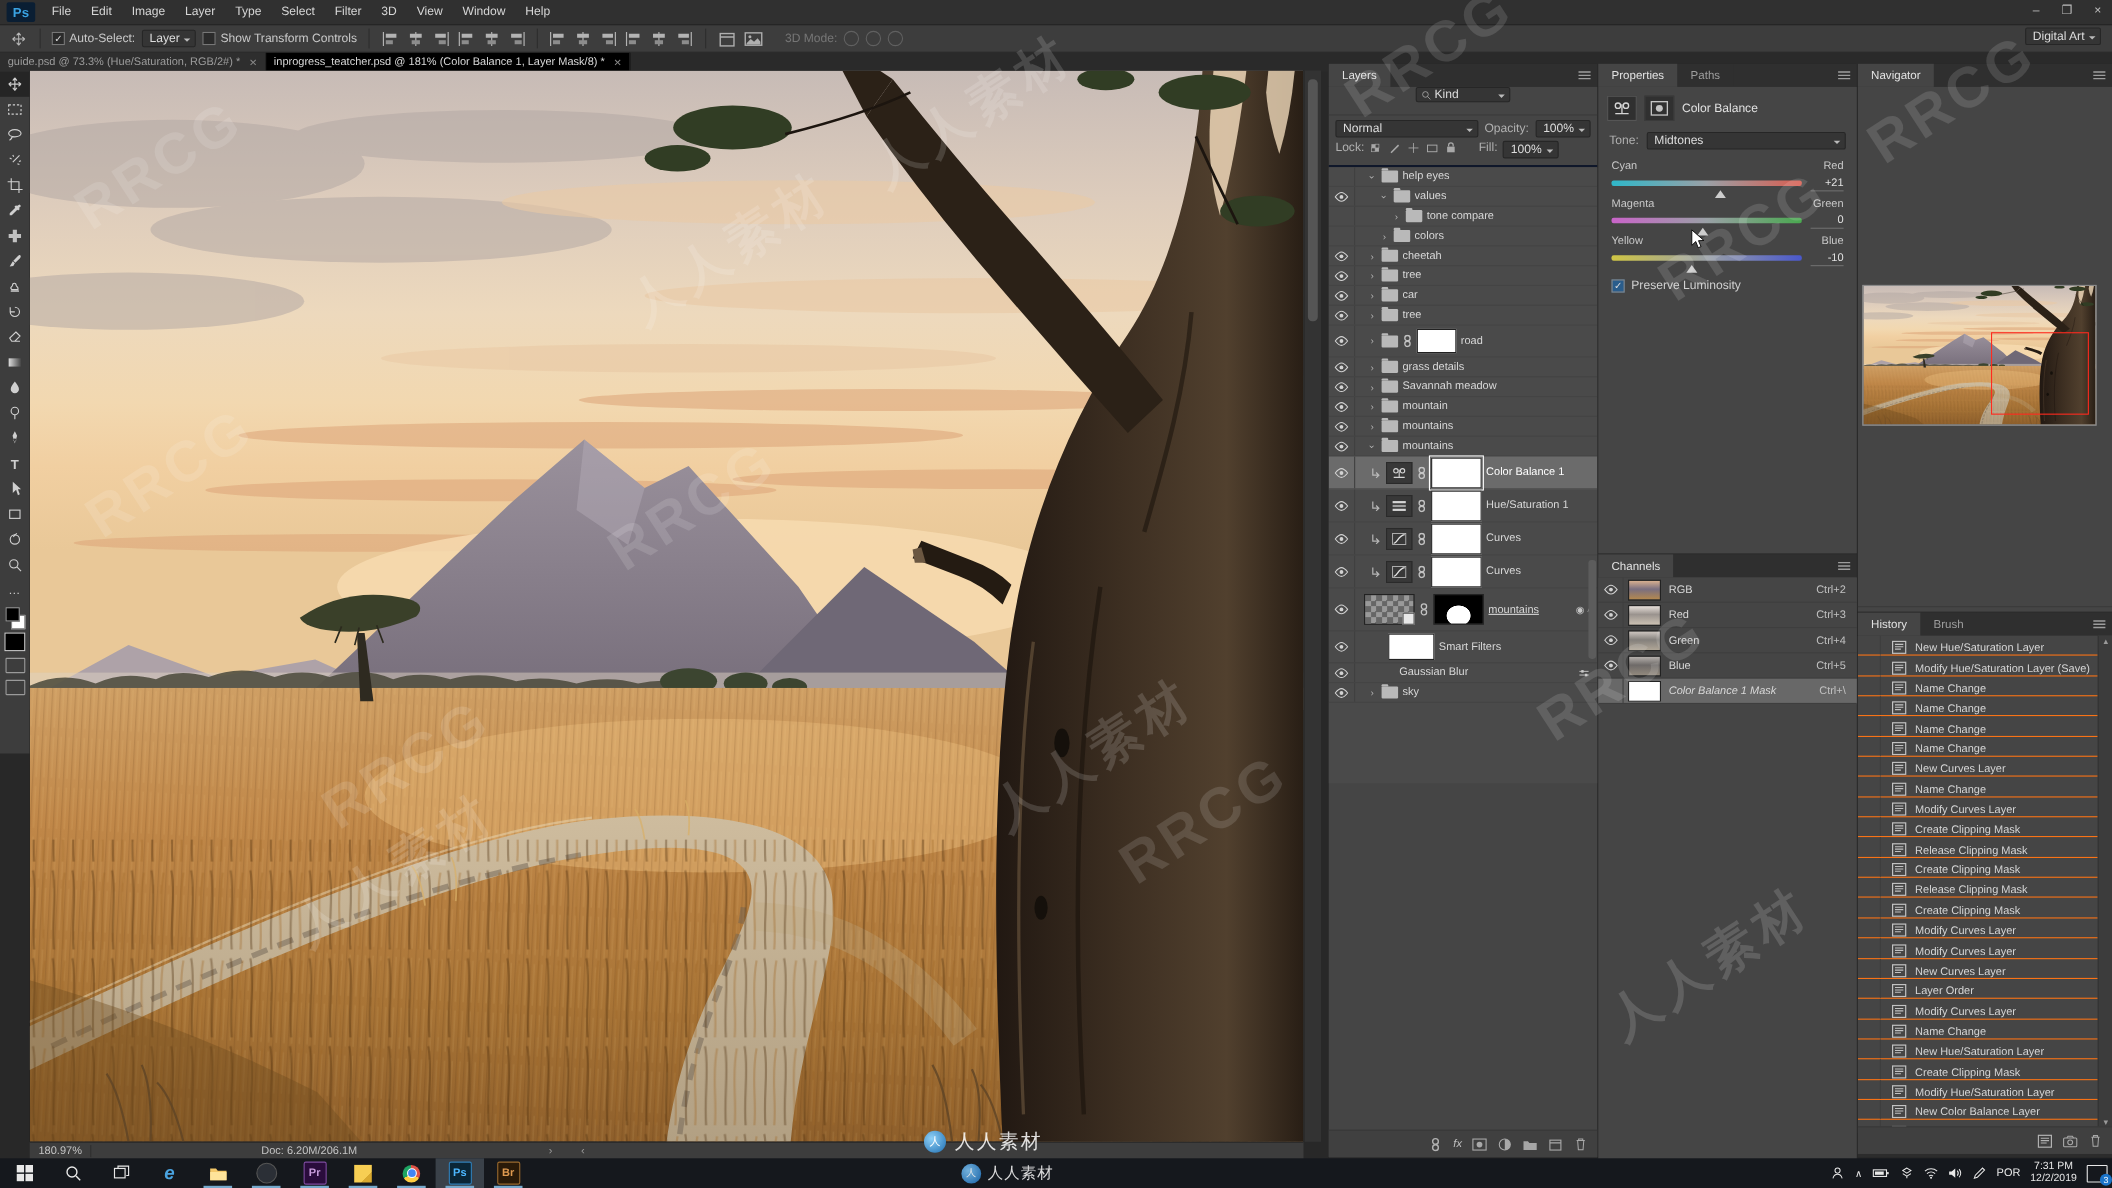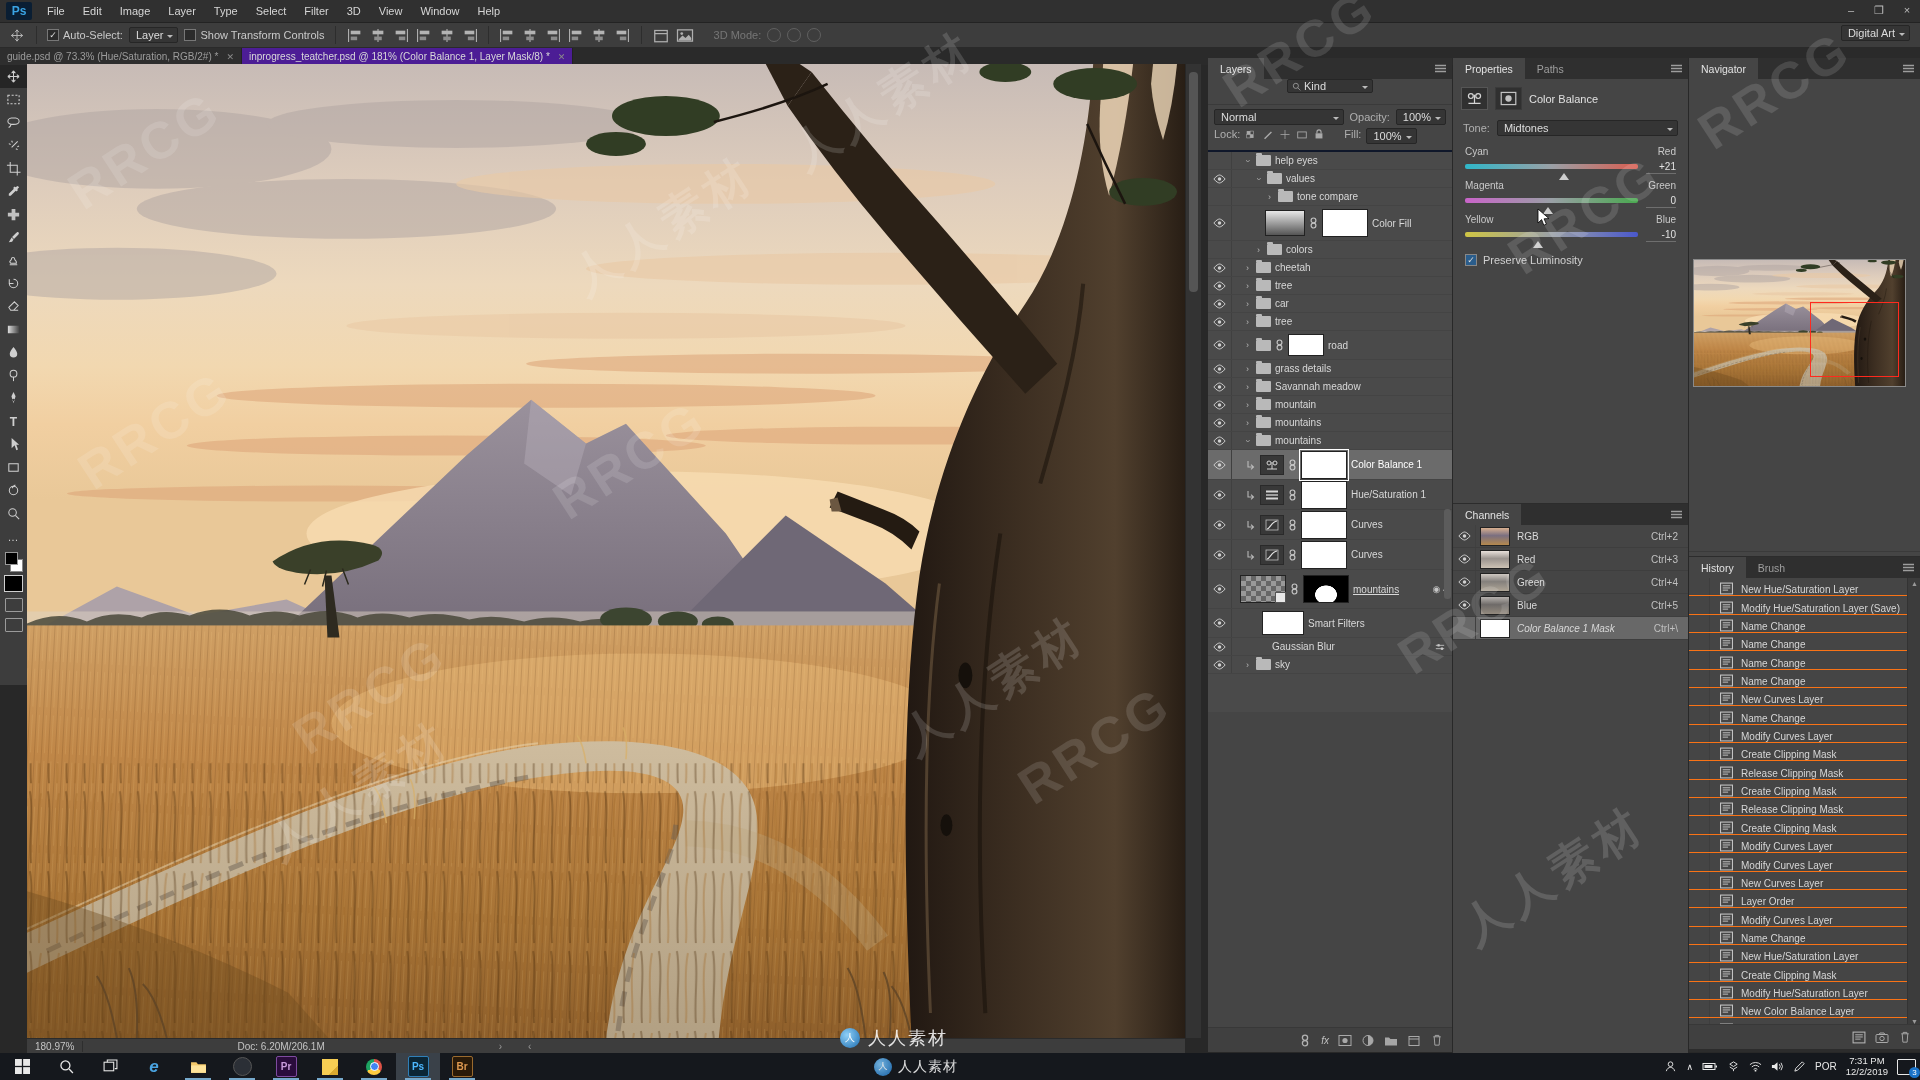--- a/index.html
+++ b/index.html
@@ -15,21 +15,21 @@
   .ob-sep{width:1px;height:18px;background:#2d2d2d;margin:0 4px;}
   .ob-check{display:flex;align-items:center;gap:4px;color:#c9c9c9;}
   .cbox{width:10px;height:10px;background:#2b2b2b;border:1px solid #777;display:inline-flex;align-items:center;justify-content:center;font-size:9px;color:#ddd;}
   .dropfield{background:#353535;border:1px solid #262626;border-radius:2px;padding:1px 14px 1px 6px;position:relative;color:#ddd;}
   .dropfield:after{content:"";position:absolute;right:4px;top:7px;border:3px solid transparent;border-top-color:#bbb;}
   .obicon{width:18px;height:15px;opacity:.85;}
   .grey{opacity:.38;}
   #workspace{position:absolute;right:10px;top:2px;}
   #tabbar{left:0;top:48px;width:1920px;height:17px;background:#2a2a2a;display:flex;}
   .doctab{height:17px;display:flex;align-items:center;padding:0 7px;font-size:10px;color:#9c9c9c;background:#2e2e2e;border-right:1px solid #222;}
-  .doctab.active{background:#4c1d95;color:#d9d9d9;}
+  .doctab.active{background:#000000;color:#d9d9d9;}
   .doctab .x{margin-left:8px;color:#8a8a8a;font-size:9px;}
   
   #toolbar{left:0;top:65px;width:27px;height:620px;background:#3d3d3d;border-right:1px solid #2c2c2c;display:flex;flex-direction:column;align-items:center;}
   .tool{width:27px;height:23px;display:flex;align-items:center;justify-content:center;}
   .tool.sel{background:#252525;}
   .tool svg{width:15px;height:15px;}
   #fgbg{width:18px;height:20px;position:relative;margin-top:4px;}
   #fgbg .bgc{position:absolute;right:0;bottom:0;width:11px;height:11px;background:#fff;border:1px solid #888;}
   #fgbg .fgc{position:absolute;left:0;top:0;width:11px;height:11px;background:#000;border:1px solid #999;}
   #bigswatch{width:17px;height:15px;background:#000;border:1px solid #cfcfcf;margin-top:3px;}
@@ -795,35 +795,20 @@
             </div>
           </div>
           <div class="lrow" style="height: 17px;">
             <div class="eyec"></div>
             <div class="lbody" style="padding-left:33px">
               <span class="caret">›</span>
               <span class="foldr"></span>
               <span class="lname">tone compare</span>
             </div>
           </div>
-          <div class="lrow" style="height: 34px;">
-            <div class="eyec">
-              <svg viewBox="0 0 15 10">
-                <use href="#i-eye"></use>
-              </svg>
-            </div>
-            <div class="lbody" style="padding-left:33px">
-              <span class="thumbw" style="width:38px;height:24px;background:linear-gradient(#e8e8e8,#555)"></span>
-              <svg class="chain" viewBox="0 0 9 12">
-                <use href="#i-chain"></use>
-              </svg>
-              <span class="thumbw" style="width:44px;height:26px"></span>
-              <span class="lname">Color Fill</span>
-            </div>
-          </div>
           <div class="lrow" style="height: 17px;">
             <div class="eyec"></div>
             <div class="lbody" style="padding-left:22px">
               <span class="caret">›</span>
               <span class="foldr"></span>
               <span class="lname">colors</span>
             </div>
           </div>
           <div class="lrow" style="height: 17px;">
             <div class="eyec">

